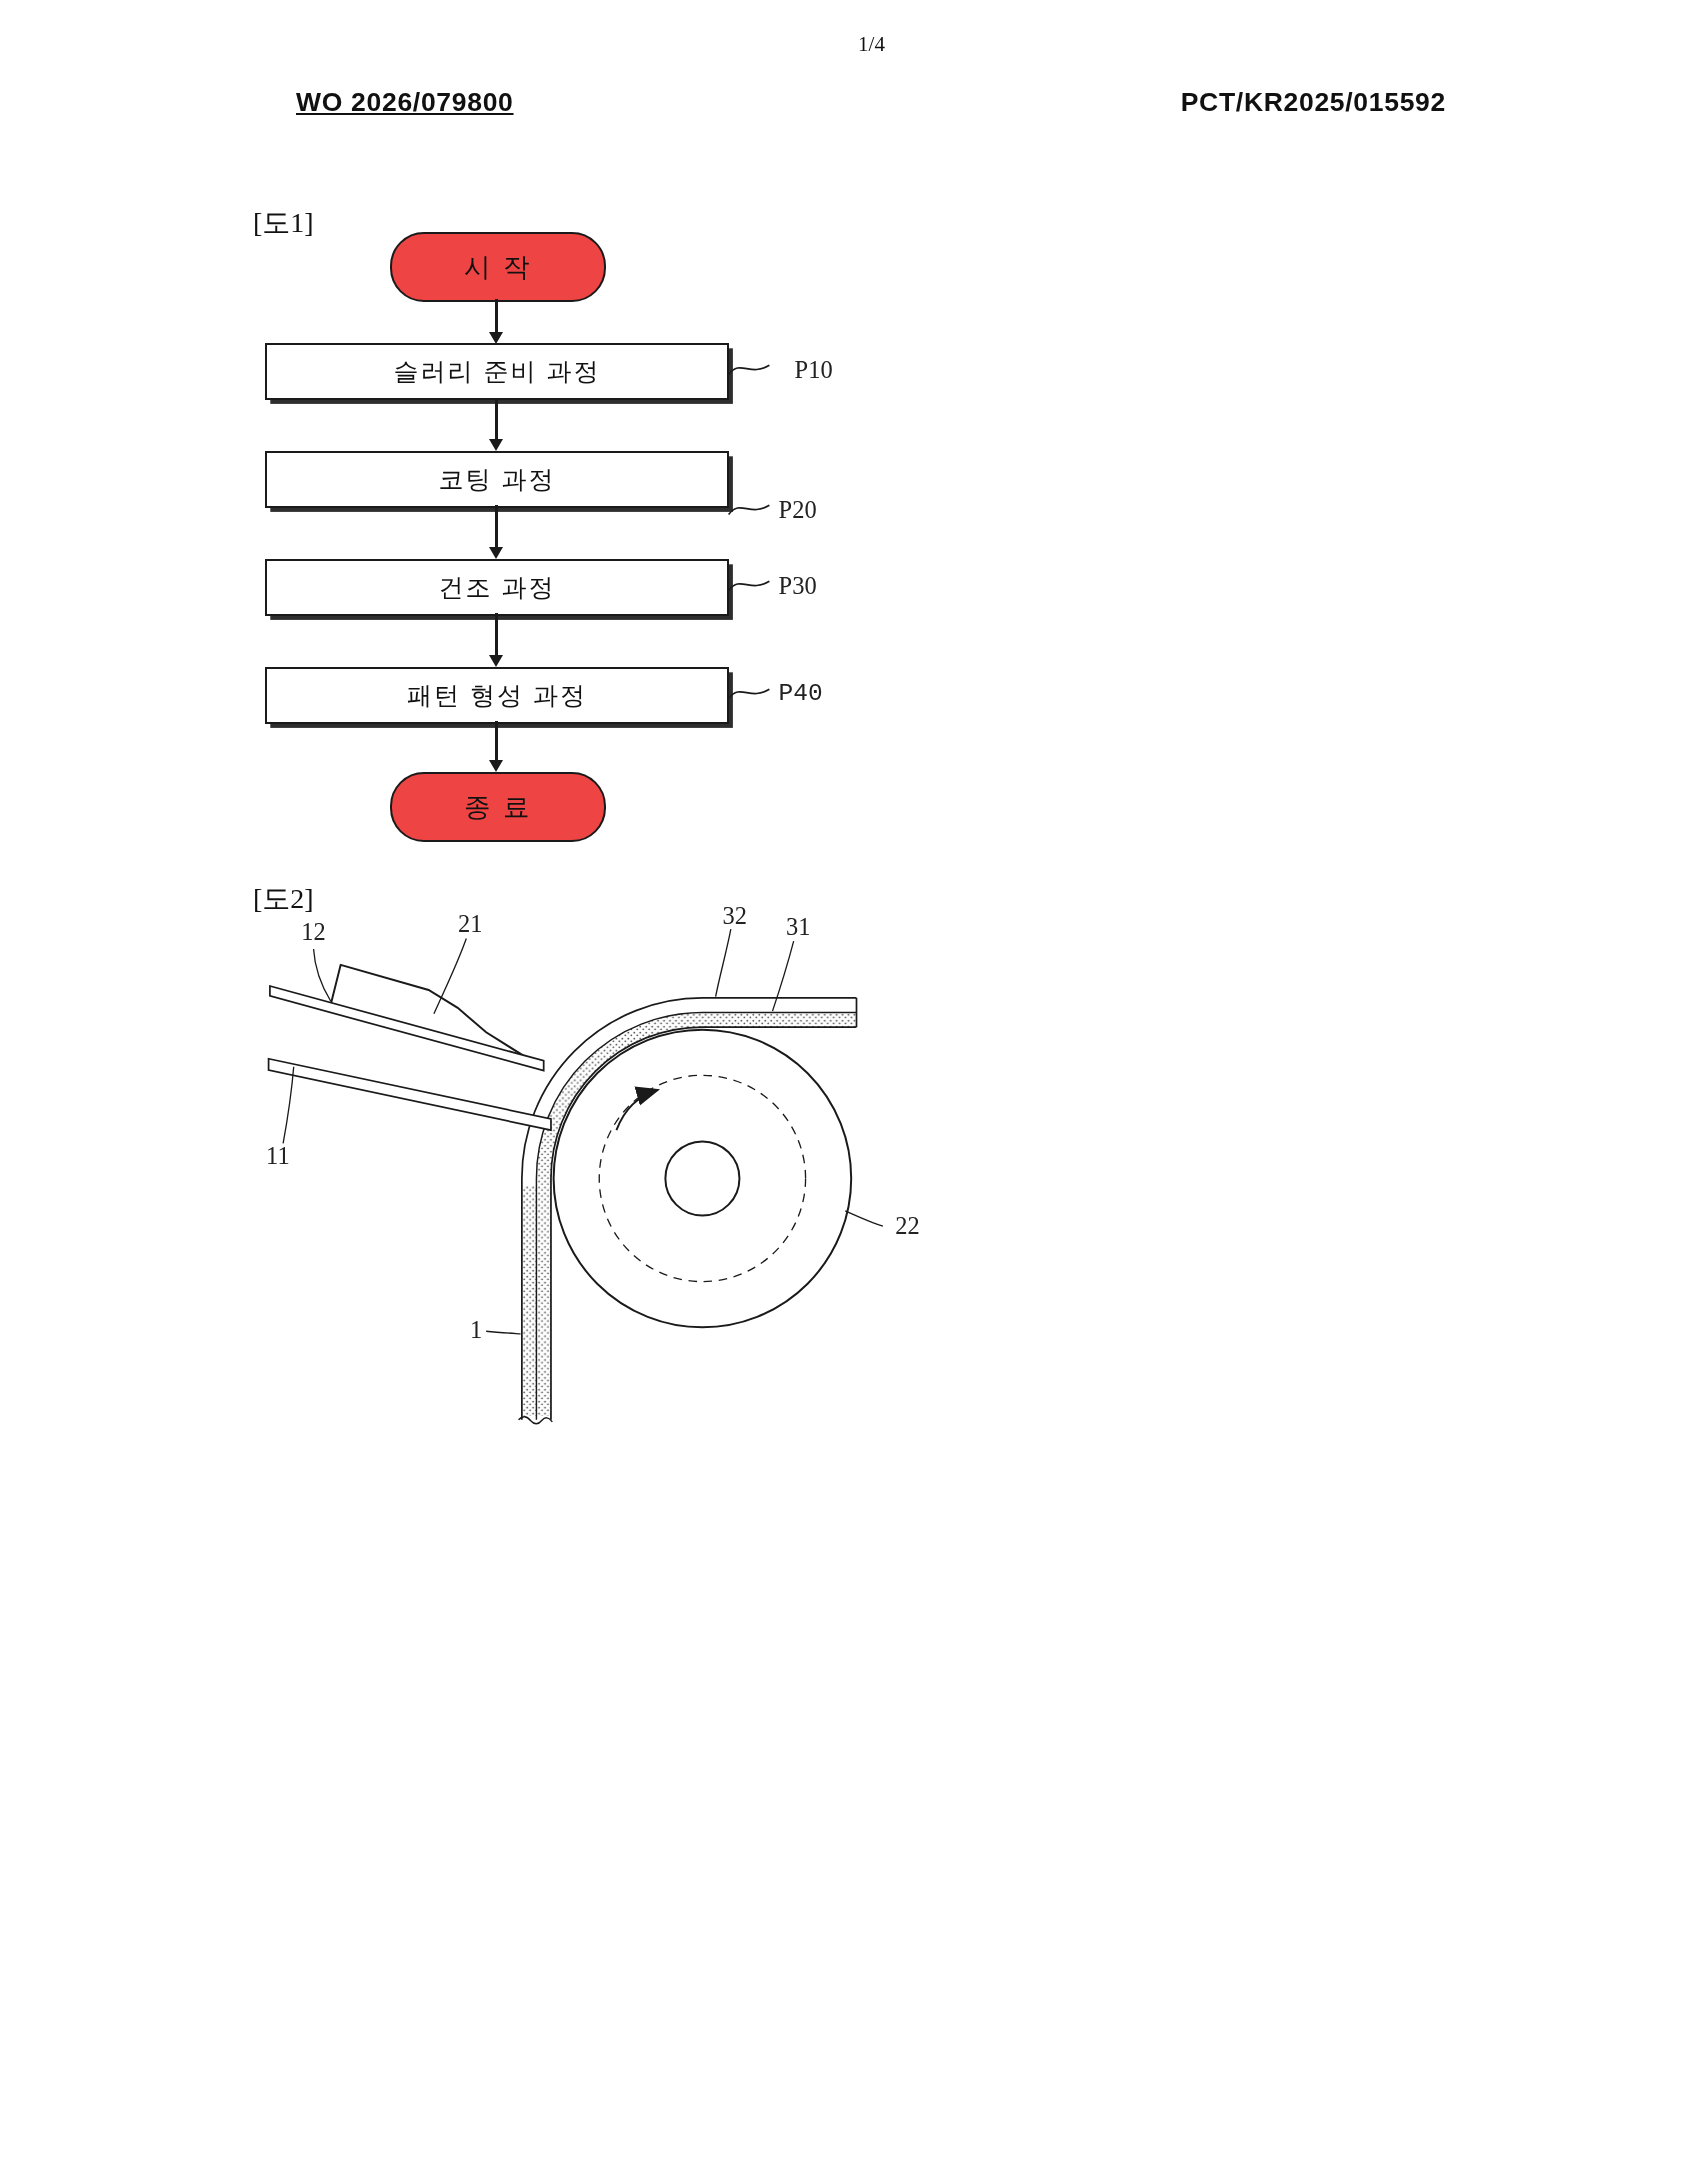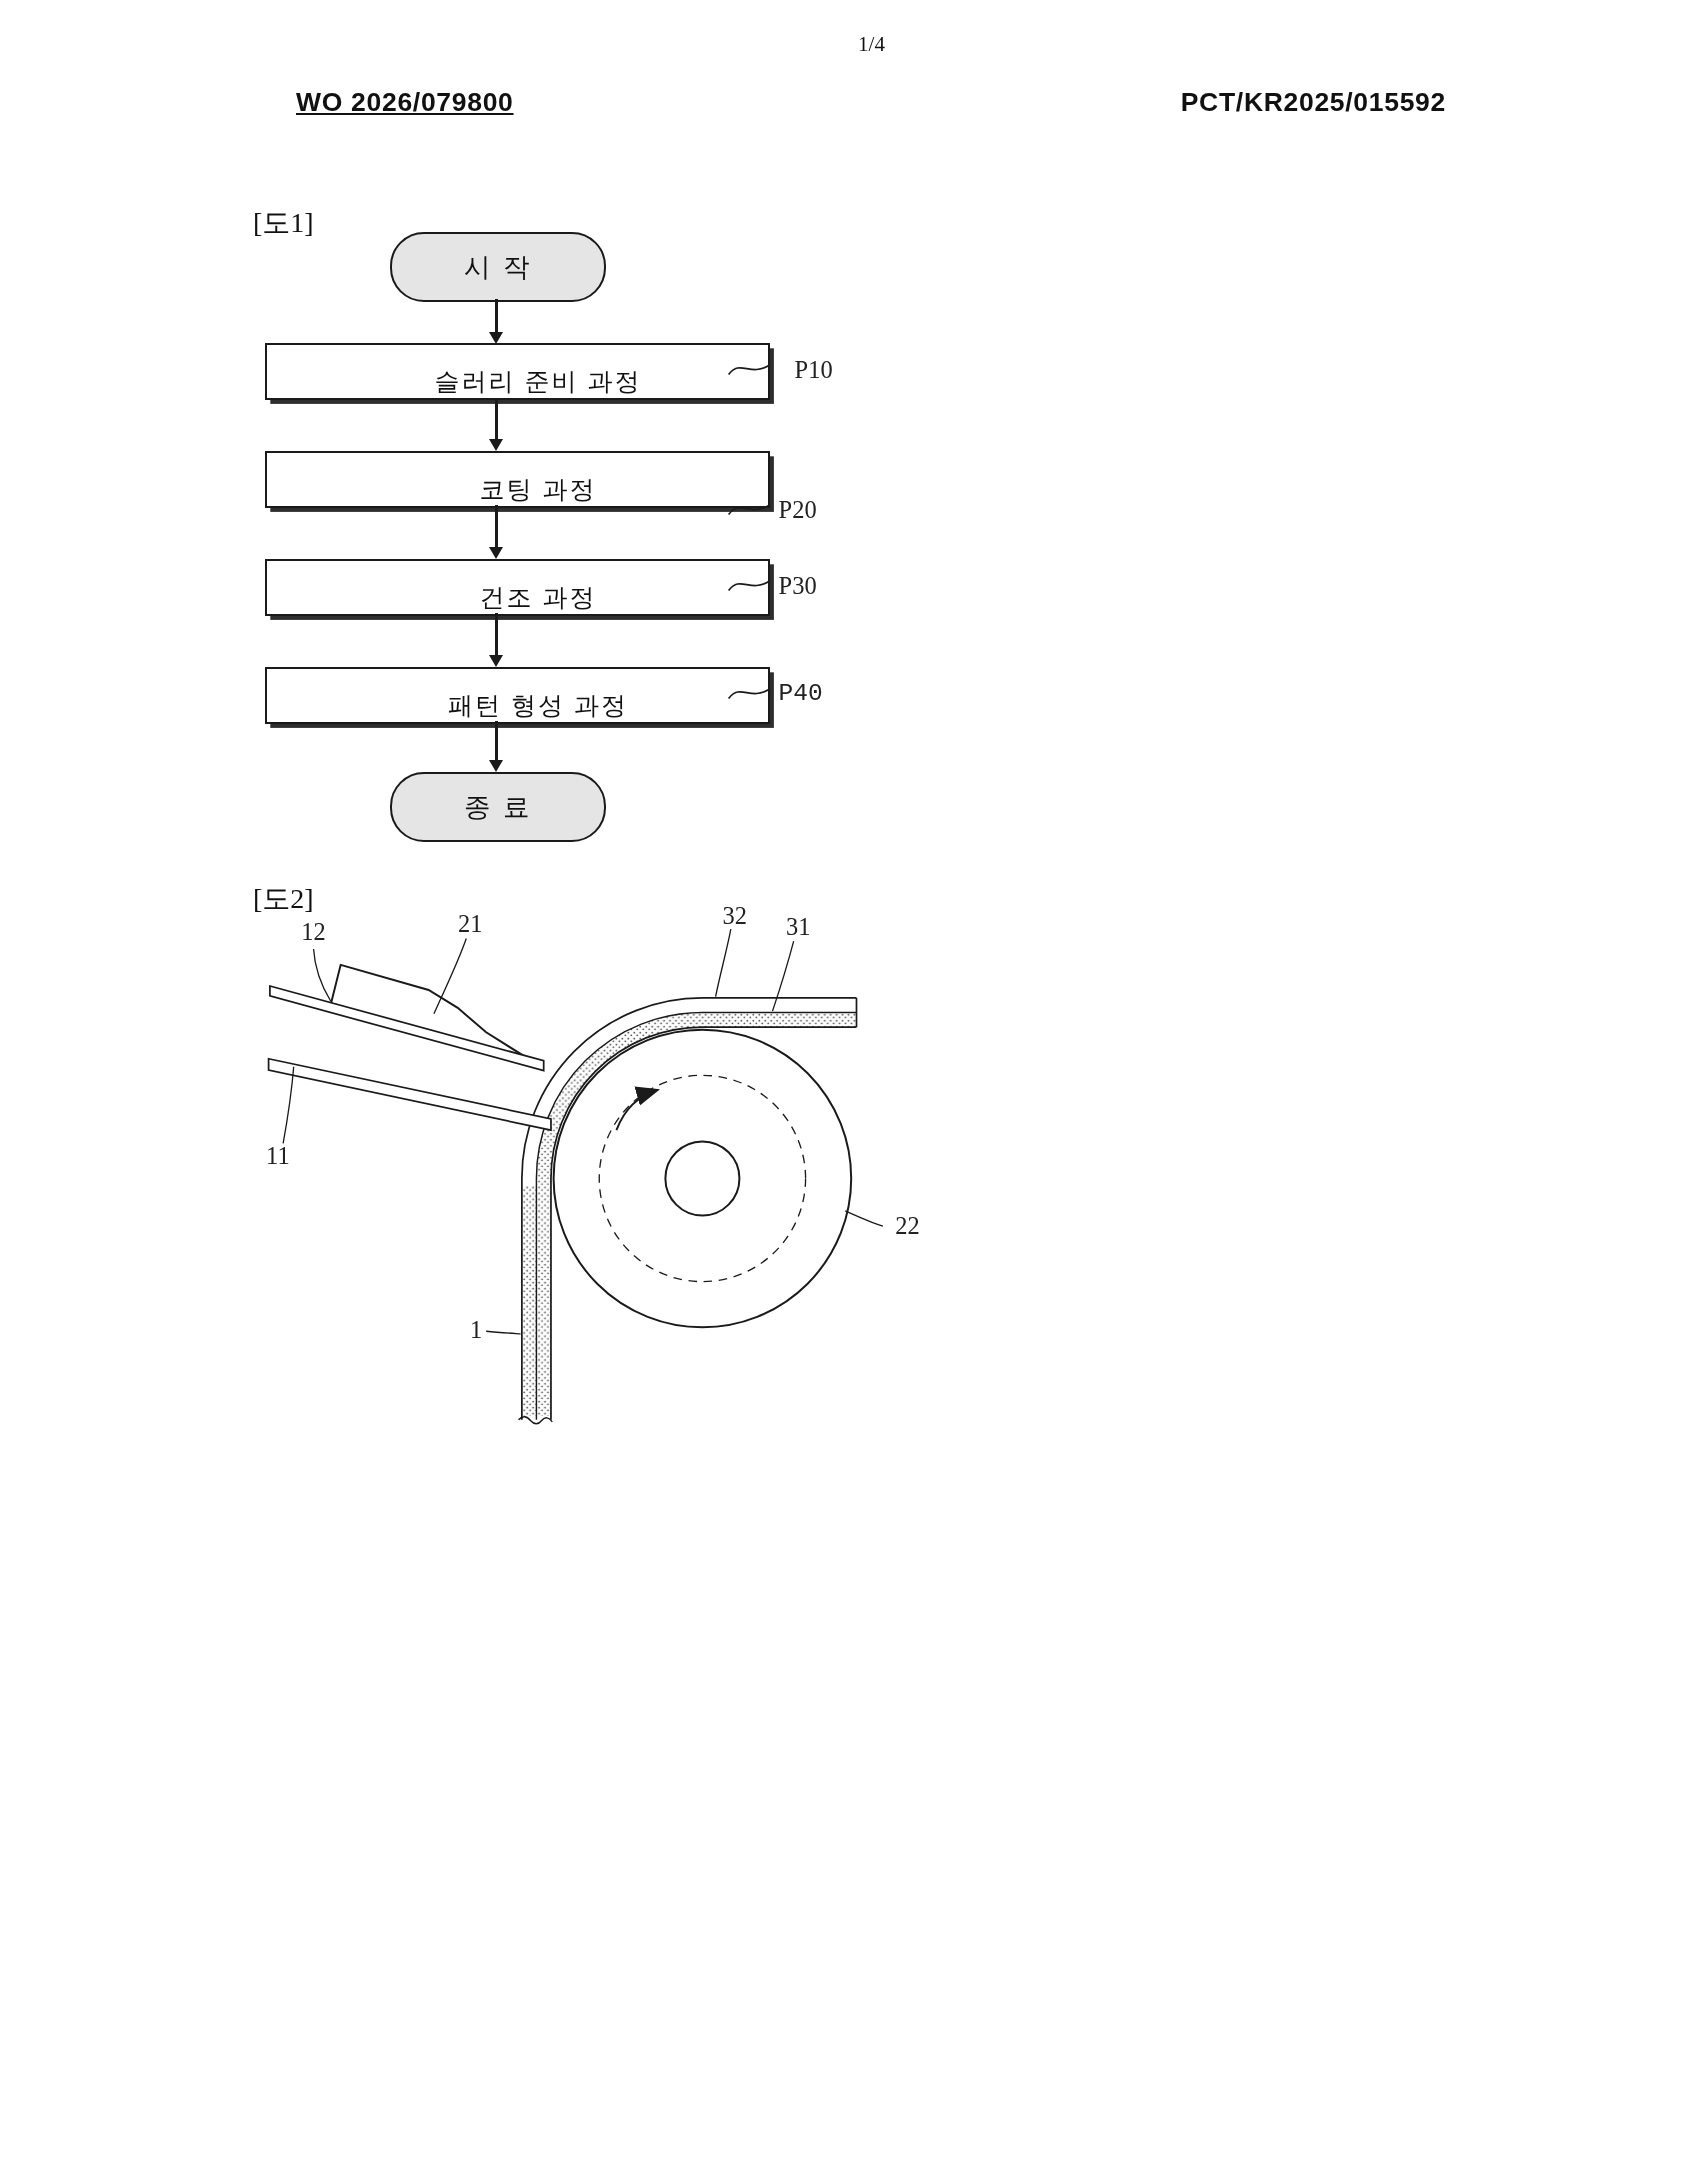--- a/index.html
+++ b/index.html
@@ -38,32 +38,32 @@
     font-size:28px;
     margin-top:27px;
   }
   .fig1-caption{ left:253px; top:177px; }
   .fig2-caption{ left:253px; top:853px; }
 
   
   .pill{
     position:absolute; left:390px; width:212px; height:66px;
     border:2.6px solid #1a1a1a; border-radius:34px;
-    background:#e5e5e5;
+    background:#ef4444;
     display:flex; align-items:center; justify-content:center;
     font-size:26.5px; letter-spacing:2.6px;
   }
   .pill-start{ top:232px; }
   .pill-end{ top:772px; }
   .fbox{
     position:absolute; left:265px; width:460px; height:53px;
     border:2.3px solid #1a1a1a; background:#fff;
     box-shadow:4.6px 4.6px 0 -0.7px #2e2e2e;
-    display:flex; align-items:flex-end; justify-content:center;
-    font-size:25px; letter-spacing:2px;padding-left:41px;
+    display:flex; align-items:center; justify-content:center;
+    font-size:25px; letter-spacing:2px;
   }
   .fbox1{ top:343px; } .fbox2{ top:451px; } .fbox3{ top:559px; } .fbox4{ top:667px; }
   .varrow{
     position:absolute; left:495px; width:2.6px; background:#1a1a1a;
   }
   .varrow::after{
     content:""; position:absolute; left:-6px; bottom:-12px;
     border:7.3px solid transparent; border-bottom:0;
     border-top:12.6px solid #1a1a1a;
   }

